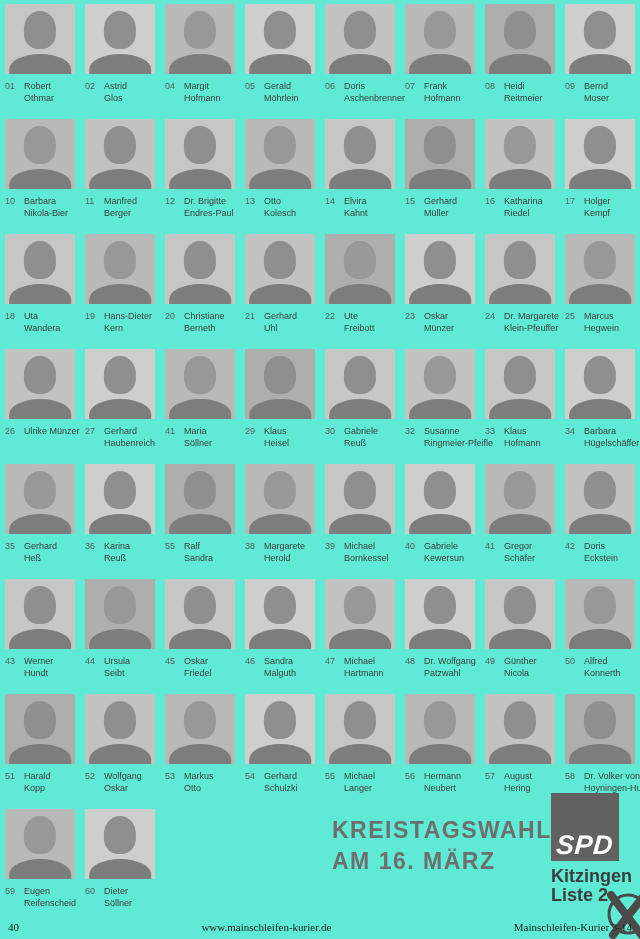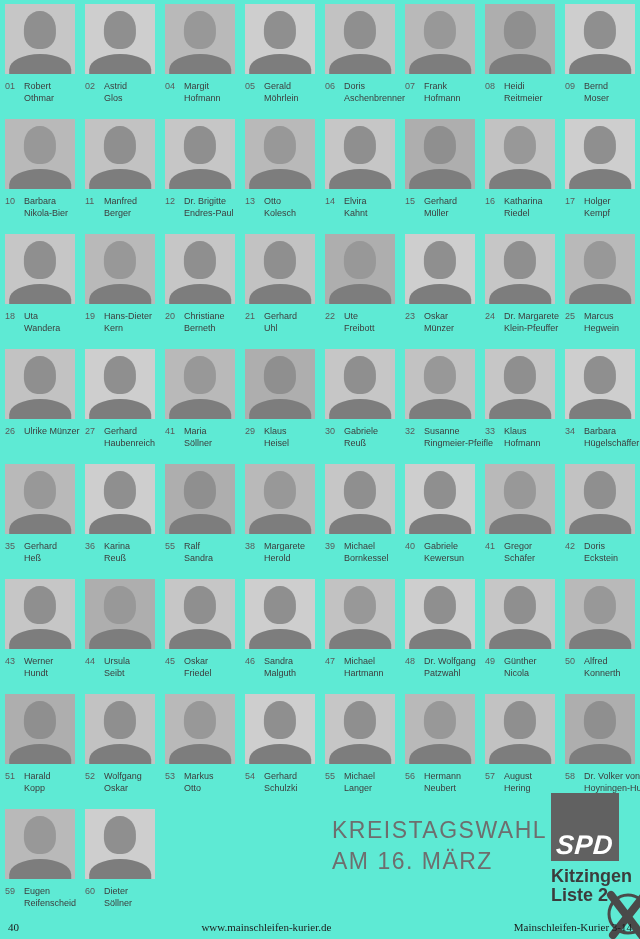--- a/index.html
+++ b/index.html
@@ -42,21 +42,21 @@
   }
   .num { width:14px; margin-right:5px; font-weight:400; color:#5a5a5a; flex:none; }
   .name { font-weight:400; white-space:nowrap; }
   .name .l2 { display:block; }
 
   .title-cell {
     grid-column:5 / 8; grid-row:8;
     padding:6px 0 0 12px;
   }
   .title-text {
-    font-size:23px; font-weight:400; letter-spacing:1.5px;
+    font-size:23px; font-weight:700; letter-spacing:1.5px;
     color:#6e6e6e; line-height:31px; white-space:nowrap;
   }
   .spd-cell { grid-column:8; grid-row:8; padding:0; position:relative; overflow:visible; }
   .spd-box {
     position:absolute; left:-9px; top:-16px; width:68px; height:68px;
     background:#616161; color:#ffffff;
     display:flex; align-items:flex-end; justify-content:center;
   }
   .spd-box span {
     font-size:27px; font-weight:700; letter-spacing:0.5px; line-height:30px;

